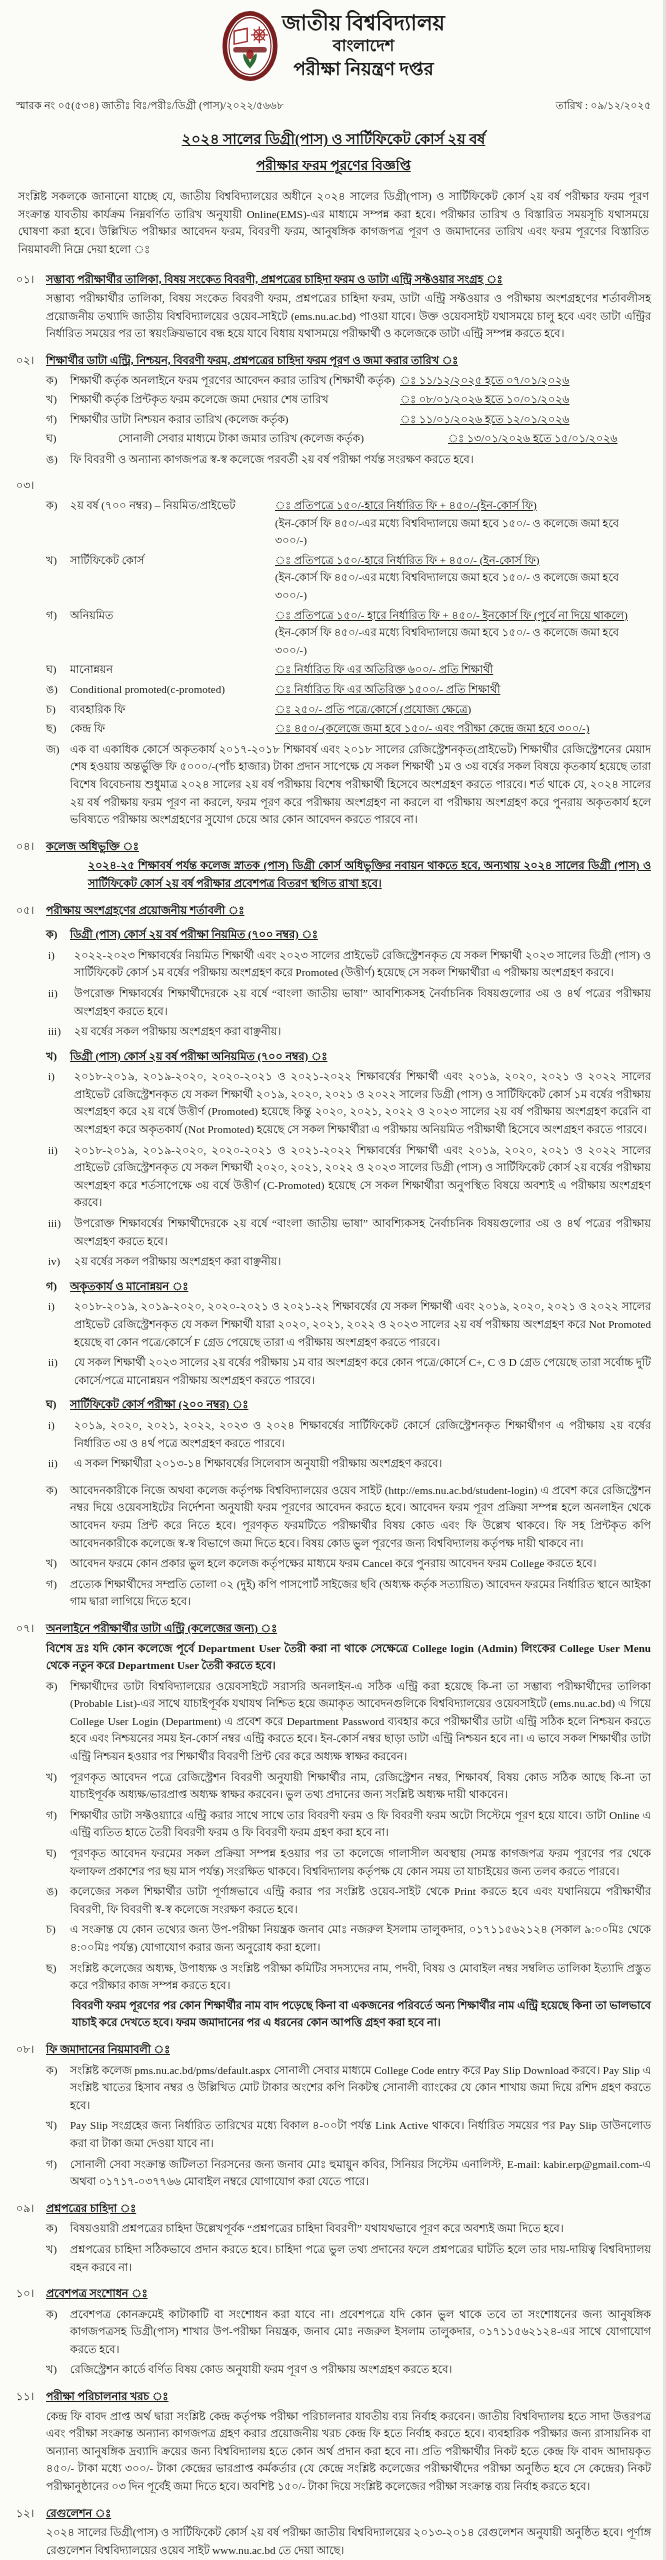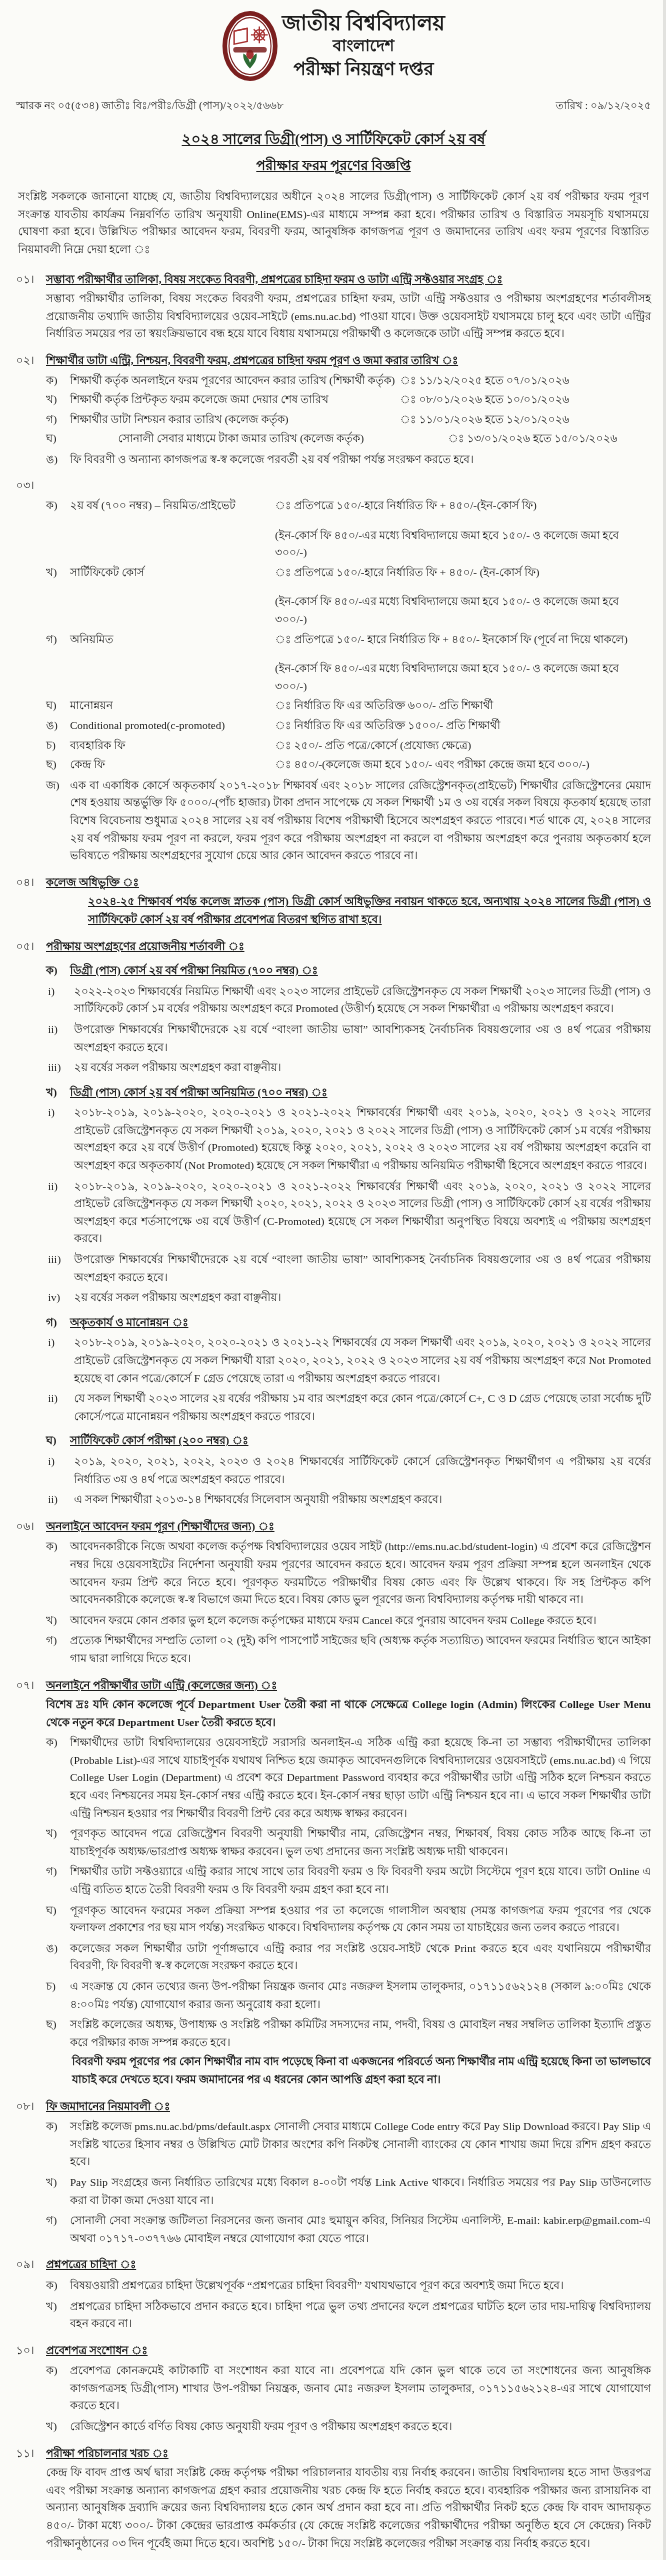--- a/index.html
+++ b/index.html
@@ -26,22 +26,22 @@
   .sec-no{flex:0 0 30px;}
   .sec-title{font-weight:bold;text-decoration:underline;}
   .sec-body{margin-left:30px;}
   .para{text-align:justify;margin-top:2px;}
   .bold{font-weight:bold;}
   .bold-ul{font-weight:bold;text-decoration:underline;margin-left:42px;}
   .indent{margin-left:26px;}
   .kv{display:flex;margin-top:2px;}
   .kv-no{flex:0 0 24px;}
   .kv-label{flex:0 0 auto;}
-  .kv-val{flex:1;}
-  .kv-note{margin-top:12px;}
+  .kv-val{flex:1;text-decoration:underline;}
+  .kv-note{margin-top:0px;}
   .item{display:flex;margin-top:3px;}
   .it-no{flex:0 0 24px;}
   .it-text{flex:1;text-align:justify;}
   .sub-head{display:flex;margin-top:7px;font-weight:bold;}
   .sub-no{flex:0 0 24px;}
   .sub-title{text-decoration:underline;}
   .ritem{display:flex;margin-top:3px;margin-left:2px;}
   .r-no{flex:0 0 26px;}
   .r-text{flex:1;text-align:justify;}
   .seal{flex:0 0 56px;}
@@ -249,24 +249,20 @@
           <span class="r-no">i)</span>
           <span class="r-text">২০১৯, ২০২০, ২০২১, ২০২২, ২০২৩ ও ২০২৪ শিক্ষাবর্ষের সার্টিফিকেট কোর্সে রেজিস্ট্রেশনকৃত শিক্ষার্থীগণ এ পরীক্ষায় ২য় বর্ষের নির্ধারিত ৩য় ও ৪র্থ পত্রে অংশগ্রহণ করতে পারবে।</span>
         </div>
         <div class="ritem">
           <span class="r-no">ii)</span>
           <span class="r-text">এ সকল শিক্ষার্থীরা ২০১৩-১৪ শিক্ষাবর্ষের সিলেবাস অনুযায়ী পরীক্ষায় অংশগ্রহণ করবে।</span>
         </div>
       </div>
     </div>
     <div class="sec">
-      <div class="sec-head">
-        <span class="sec-no">০৬।</span>
-        <span class="sec-title">অনলাইনে আবেদন ফরম পূরণ (শিক্ষার্থীদের জন্য) ঃ</span>
-      </div>
       <div class="sec-body">
         <div class="item">
           <span class="it-no">ক)</span>
           <span class="it-text ">আবেদনকারীকে নিজে অথবা কলেজ কর্তৃপক্ষ বিশ্ববিদ্যালয়ের ওয়েব সাইট (http://ems.nu.ac.bd/student-login) এ প্রবেশ করে রেজিস্ট্রেশন নম্বর দিয়ে ওয়েবসাইটের নির্দেশনা অনুযায়ী ফরম পূরণের আবেদন করতে হবে। আবেদন ফরম পূরণ প্রক্রিয়া সম্পন্ন হলে অনলাইন থেকে আবেদন ফরম প্রিন্ট করে নিতে হবে। পূরণকৃত ফরমটিতে পরীক্ষার্থীর বিষয় কোড এবং ফি উল্লেখ থাকবে। ফি সহ প্রিন্টকৃত কপি আবেদনকারীকে কলেজে স্ব-স্ব বিভাগে জমা দিতে হবে। বিষয় কোড ভুল পূরণের জন্য বিশ্ববিদ্যালয় কর্তৃপক্ষ দায়ী থাকবে না।</span>
         </div>
         <div class="item">
           <span class="it-no">খ)</span>
           <span class="it-text ">আবেদন ফরমে কোন প্রকার ভুল হলে কলেজ কর্তৃপক্ষের মাধ্যমে ফরম Cancel করে পুনরায় আবেদন ফরম College করতে হবে।</span>
         </div>
         <div class="item">

